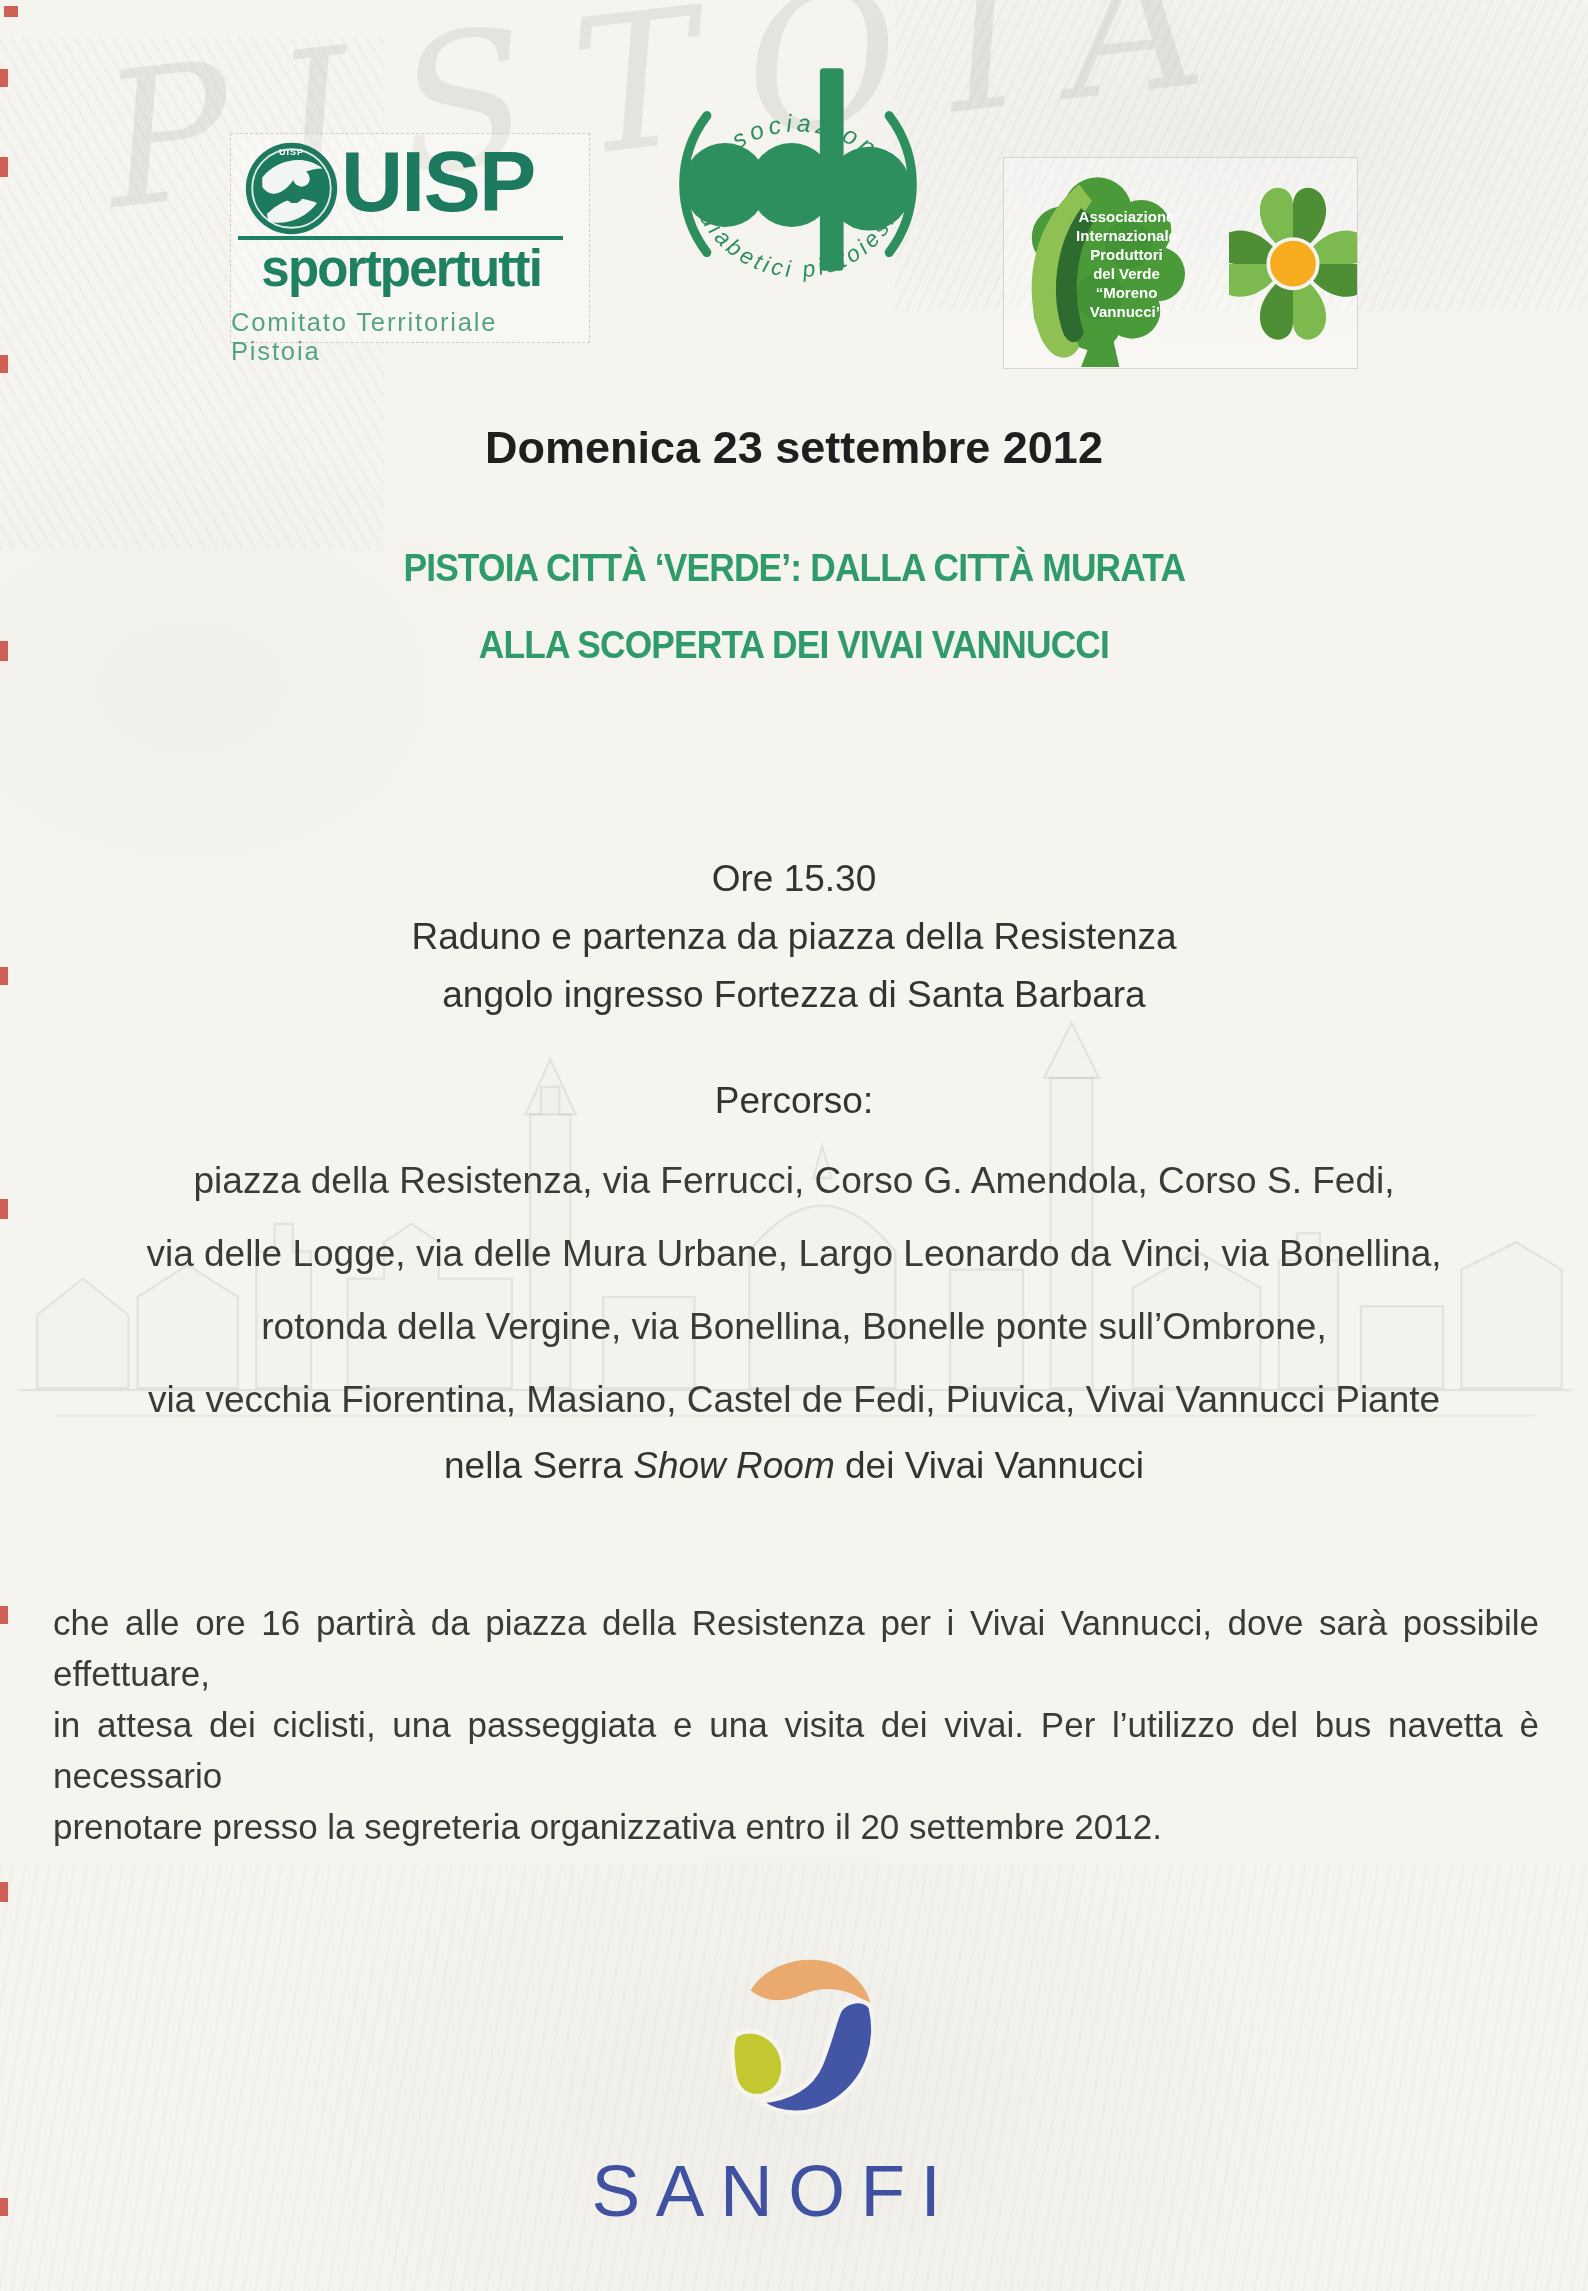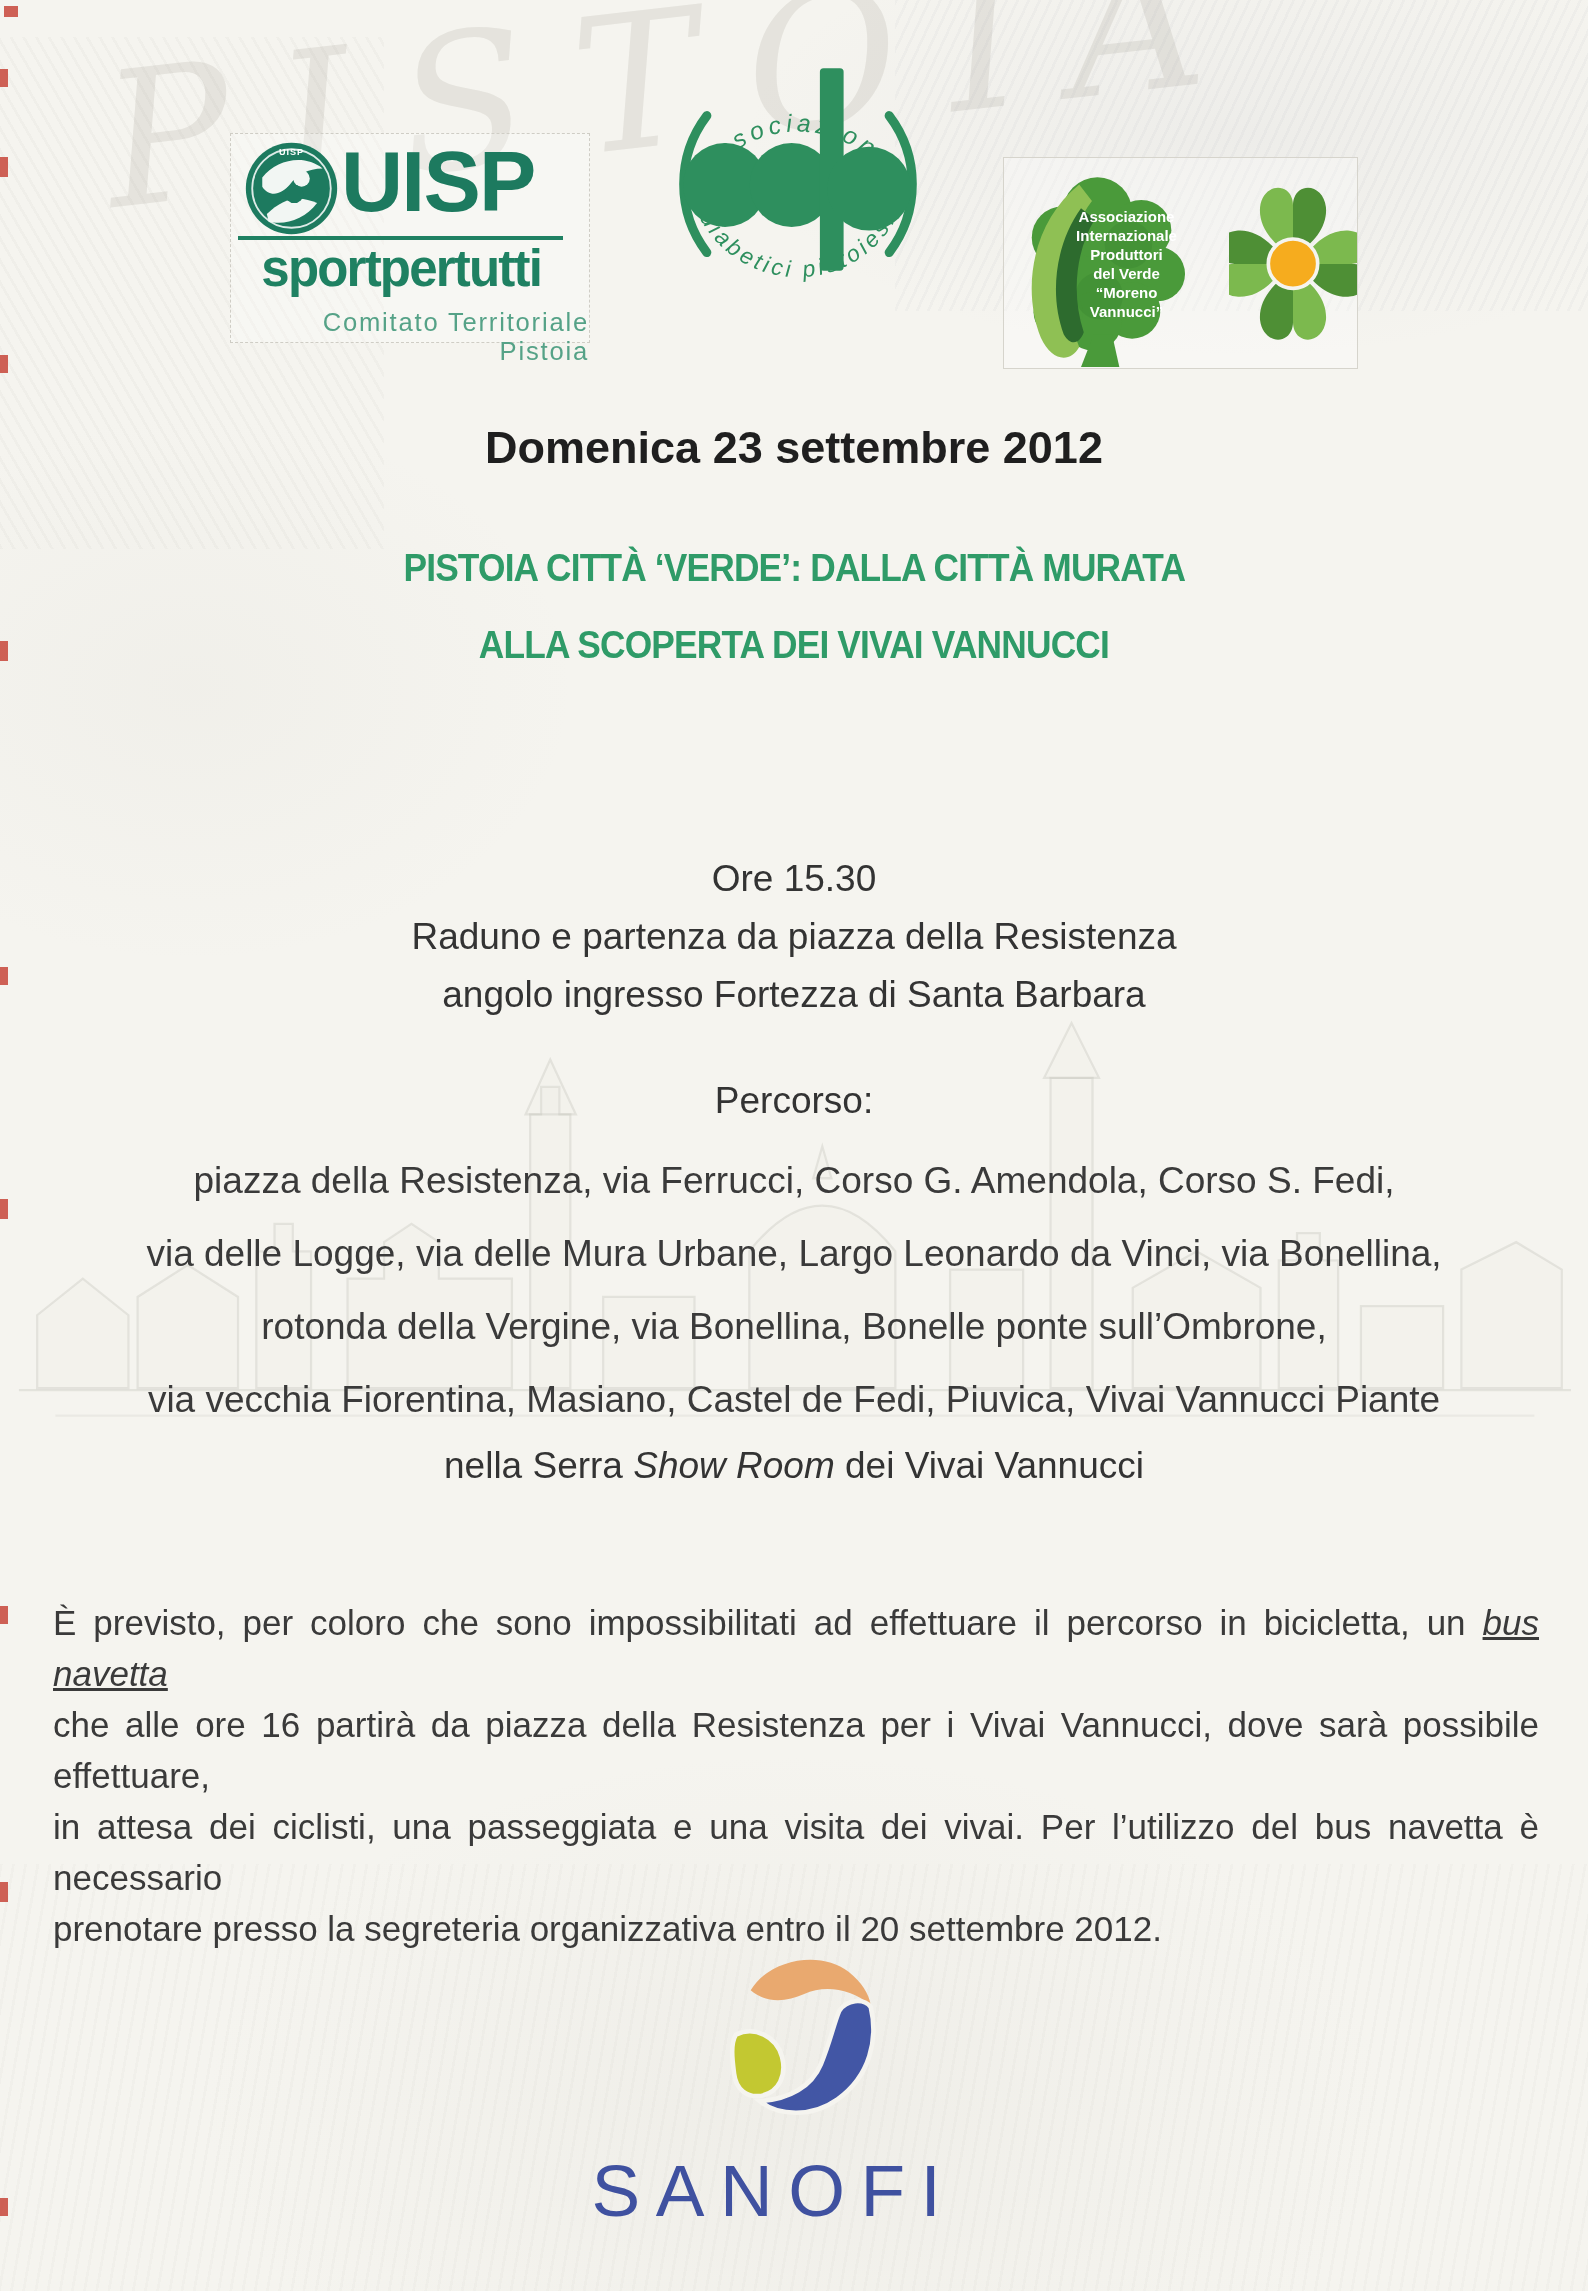--- a/index.html
+++ b/index.html
@@ -44,21 +44,21 @@
     position:absolute;left:110px;top:0px;
     font-size:86px;font-weight:700;letter-spacing:-1.8px;
     color:#1d7a5f;line-height:95px;
   }
   .uisp-underline{position:absolute;left:7.3px;top:102px;width:325px;height:3.7px;background:#1f8162;}
   .uisp-wordmark{
     position:absolute;left:3.7px;top:106px;width:333px;text-align:center;
     font-size:51px;font-weight:600;letter-spacing:-1.8px;color:#1f8162;line-height:58px;
   }
   .uisp-committee{
-    position:absolute;left:0;top:174px;width:100%;text-align:right;
+    position:absolute;left:0;top:174px;width:100%;text-align:left;
     font-size:25.6px;letter-spacing:1.8px;color:#55a287;
   }
 
   .adp-logo{position:absolute;left:670px;top:50px;}
 
   .producers-box{
     position:absolute;left:1003px;top:157px;width:353px;height:210px;
     border:0.9px solid #d6d4cc;background:rgba(255,255,255,.3);
   }
   .producers-text{
@@ -254,23 +254,20 @@
     <div>via vecchia Fiorentina, Masiano, Castel de Fedi, Piuvica, Vivai Vannucci Piante</div>
   </div>
 
   <div class="center merenda-block">
     <div>
       <span>nella Serra </span><i>Show Room</i><span> dei Vivai Vannucci</span>
     </div>
   </div>
 
   <div class="bus-par">
-    <div class="bus-line">
-      <span>È previsto, per coloro che sono impossibilitati ad effettuare il percorso in bicicletta, un </span><span class="bus-em">bus navetta</span>
-    </div>
     <div class="bus-line">che alle ore 16 partirà da piazza della Resistenza per i Vivai Vannucci, dove sarà possibile effettuare,</div>
     <div class="bus-line">in attesa dei ciclisti, una passeggiata e una visita dei vivai. Per l’utilizzo del bus navetta è necessario</div>
     <div class="bus-line last">prenotare presso la segreteria organizzativa entro il 20 settembre 2012.</div>
   </div>
 
 
   <svg class="sanofi-logo" width="206" height="194" viewBox="0 0 220 210">
     <path d="M62,48 C82,14 138,4 168,28 C182,39 190,52 192,64 C170,46 142,42 120,52 C100,61 78,62 62,48 Z" fill="#e9a96f"></path>
     <path d="M192,66 C200,100 192,140 156,166 C128,186 92,184 72,168 C104,166 128,152 138,128 C148,104 152,84 158,70 C166,58 184,56 192,66 Z" fill="#4256a5" stroke="#f5f4ef" stroke-width="5"></path>
     <path d="M46,96 C66,86 90,98 96,120 C101,140 93,158 74,162 C58,165 46,155 44,138 C42,122 40,106 46,96 Z" fill="#c3c831" stroke="#f5f4ef" stroke-width="5"></path>

